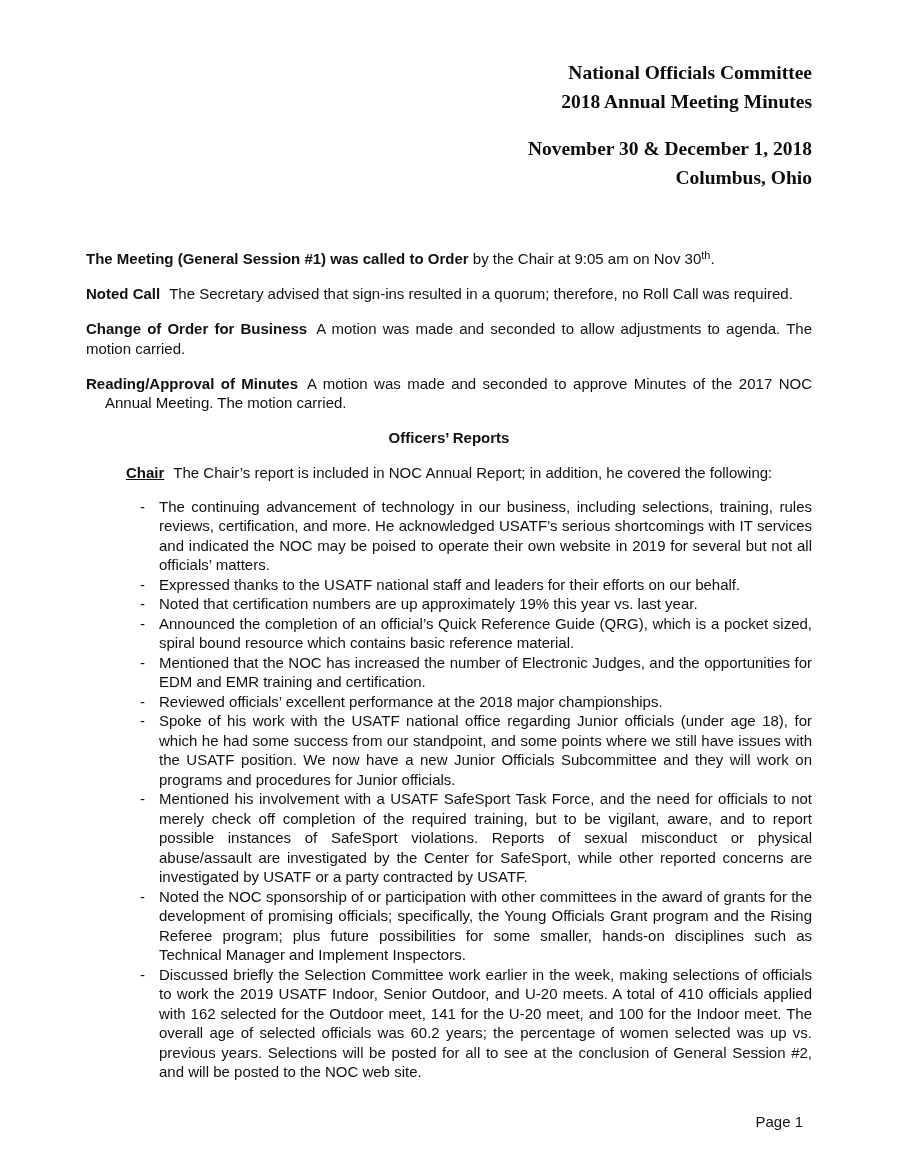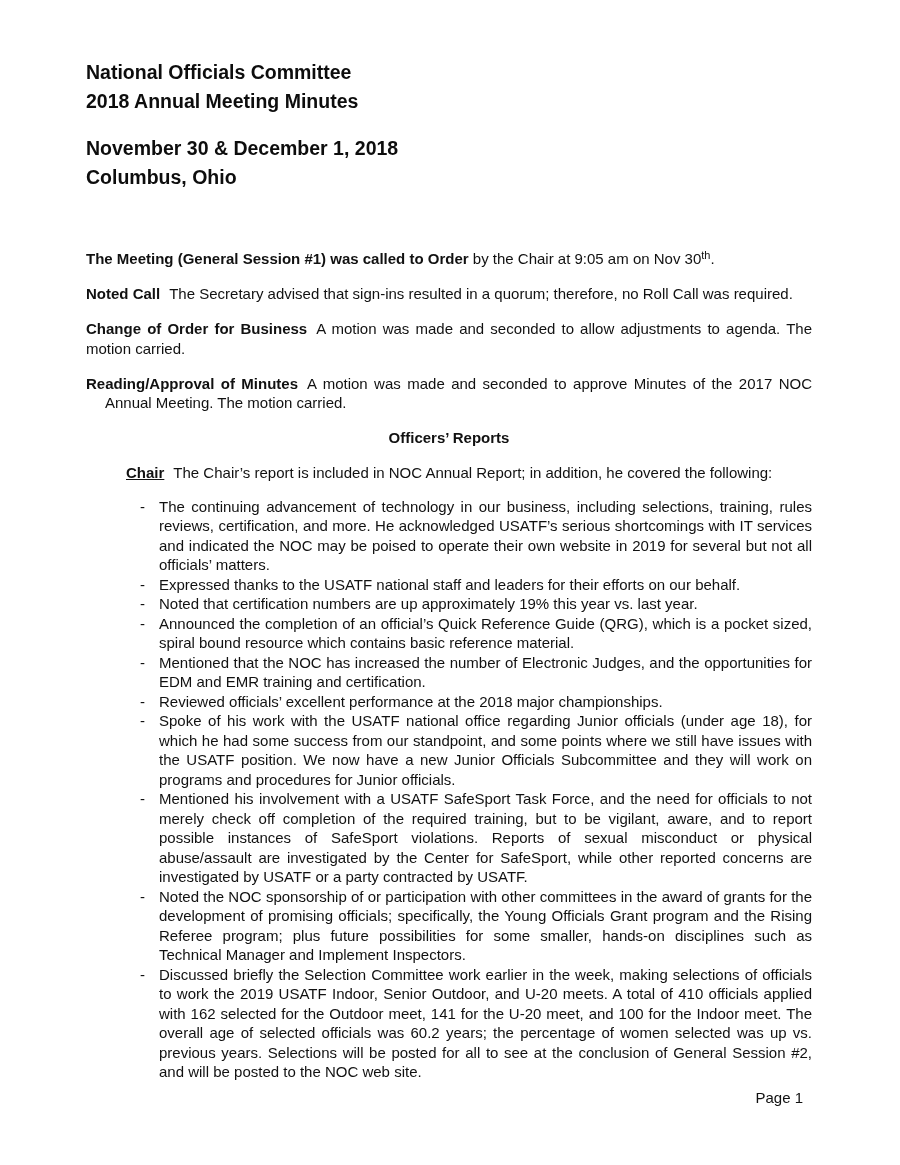--- a/index.html
+++ b/index.html
@@ -14,21 +14,22 @@
     background: #ffffff;
     color: #111111;
     font-family: "Liberation Sans", sans-serif;
     font-size: 15px;
     line-height: 19.5px;
     box-sizing: border-box;
     padding: 58px 88px 0 86px;
     overflow: hidden;
   }
   .doc-header {
-    text-align: left;
+    text-align: right;
+    font-family: Liberation Serif, serif;
   }
   .title {
     font-weight: bold;
     font-size: 19.5px;
     line-height: 29px;
     color: #0d0d0d;
   }
   .date-block {
     margin-top: 18px;
   }
@@ -74,21 +75,21 @@
     text-align: justify;
   }
   sup {
     font-size: 11px;
     line-height: 0;
     vertical-align: 5px;
   }
   .doc-footer {
     position: absolute;
     right: 97px;
-    top: 1088px;
+    top: 1112px;
     font-size: 15px;
     color: #111111;
   }
 </style>
 </head>
 <body>
 
 <div class="page">
 
   <header class="doc-header">

